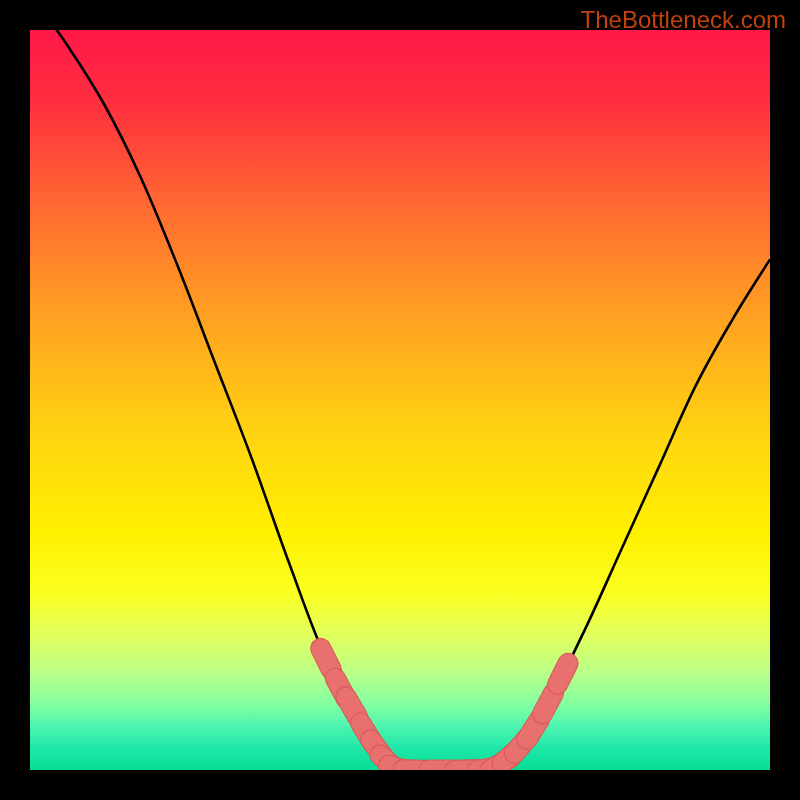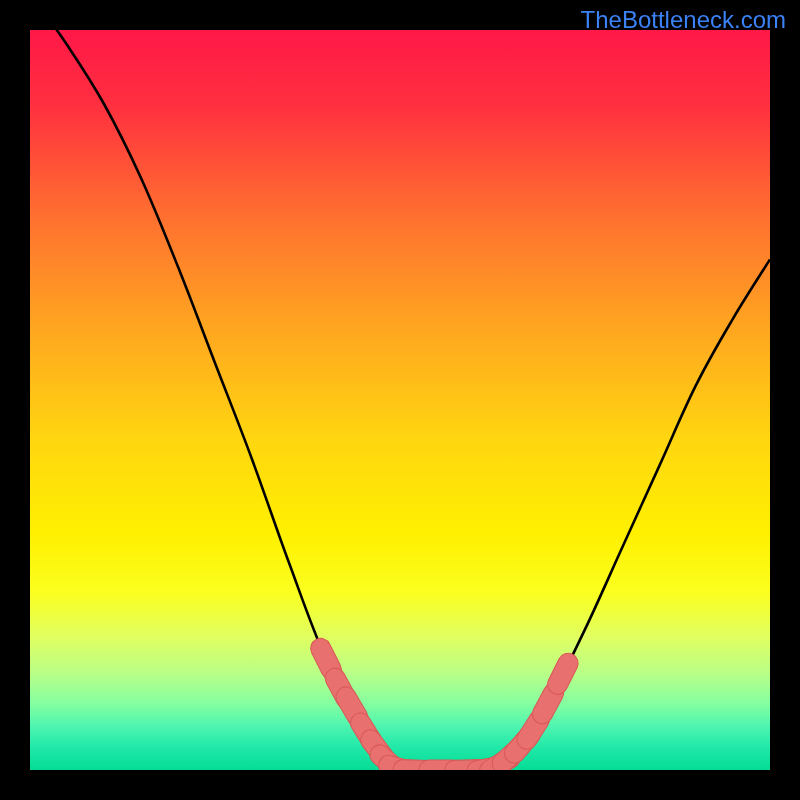--- a/index.html
+++ b/index.html
@@ -11,21 +11,21 @@
   .frame {
     width: 800px;
     height: 800px;
     position: relative;
     background: #000000;
   }
   .watermark {
     position: absolute;
     top: 6px;
     right: 14px;
-    color: #3b82f6;
+    color: #c2410c;
     font-size: 24px;
     font-family: Arial, sans-serif;
     z-index: 30;
   }
   .plot-area {
     position: absolute;
     left: 30px;
     top: 30px;
     width: 740px;
     height: 740px;

